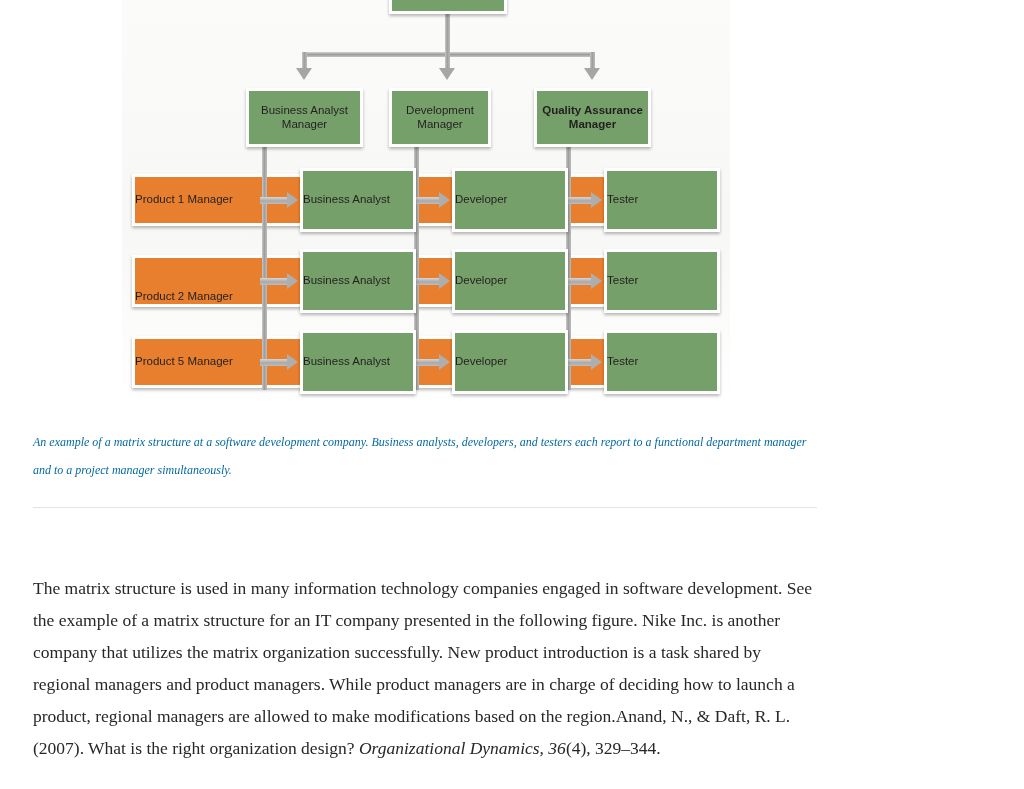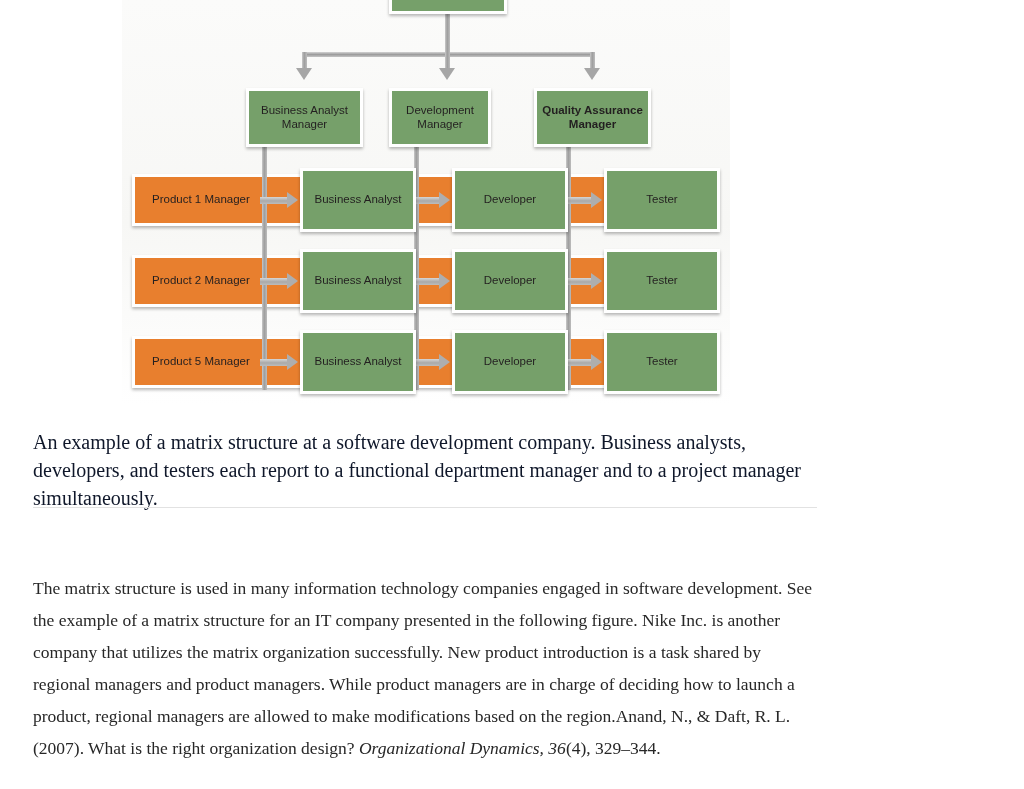--- a/index.html
+++ b/index.html
@@ -34,30 +34,28 @@
 
   .node {
     position: absolute;
     box-sizing: border-box;
     border: 3px solid #ffffff;
     box-shadow: 0 2px 3px rgba(0,0,0,0.28);
     font-family: "Liberation Sans", "DejaVu Sans", sans-serif;
     color: #231f20;
     display: flex;
     align-items: center;
-    justify-content: center;
     text-align: center;
     line-height: 1.18;
     z-index: 6;
   }
   .node.green { background: #76a06a; }
   .node.orange {
     background: #e87f2e;
     justify-content: flex-start;
-    padding-left: 17px;
     text-align: left;
     z-index: 4;
   }
 
   
   .vline {
     position: absolute;
     width: 5px;
     background: linear-gradient(90deg, #c9c9c9 0%, #9d9d9d 45%, #bdbdbd 100%);
     z-index: 5;
@@ -95,23 +93,24 @@
     border-left: 11px solid #aeaeae;
     flex: 0 0 auto;
   }
 
   
   .caption {
     position: absolute;
     left: 33px;
     top: 428px;
     width: 790px;
-    font-size: 20px;
+    font-style: italic;
+    font-size: 12px;
     line-height: 28px;
-    color: #0f172a;
+    color: #0369a1;
   }
   .divider {
     position: absolute;
     left: 33px;
     top: 507px;
     width: 784px;
     height: 1px;
     background: #e2e2e2;
   }
   .body-text {
@@ -181,21 +180,21 @@
       <span>Developer</span>
     </div>
     <div class="arrow-right" style="left:442px; top:193px; width:38px;">
       <div class="shaft"></div>
       <div class="head"></div>
     </div>
     <div class="node green" style="left:482px; top:168px; width:116px; height:64px; font-size:11.5px;">
       <span>Tester</span>
     </div>
 
-    <div class="node orange" style="left:10px; top:255px; width:585px; height:52px; font-size:11.5px;">
+    <div class="node orange" style="left:10px; top:255px; width:585px; height:52px; font-size:11.5px;align-items:flex-end;">
       <span>Product 2 Manager</span>
     </div>
     <div class="arrow-right" style="left:138px; top:274px; width:38px;">
       <div class="shaft"></div>
       <div class="head"></div>
     </div>
     <div class="node green" style="left:178px; top:249px; width:116px; height:64px; font-size:11.5px;">
       <span>Business Analyst</span>
     </div>
     <div class="arrow-right" style="left:290px; top:274px; width:38px;">

